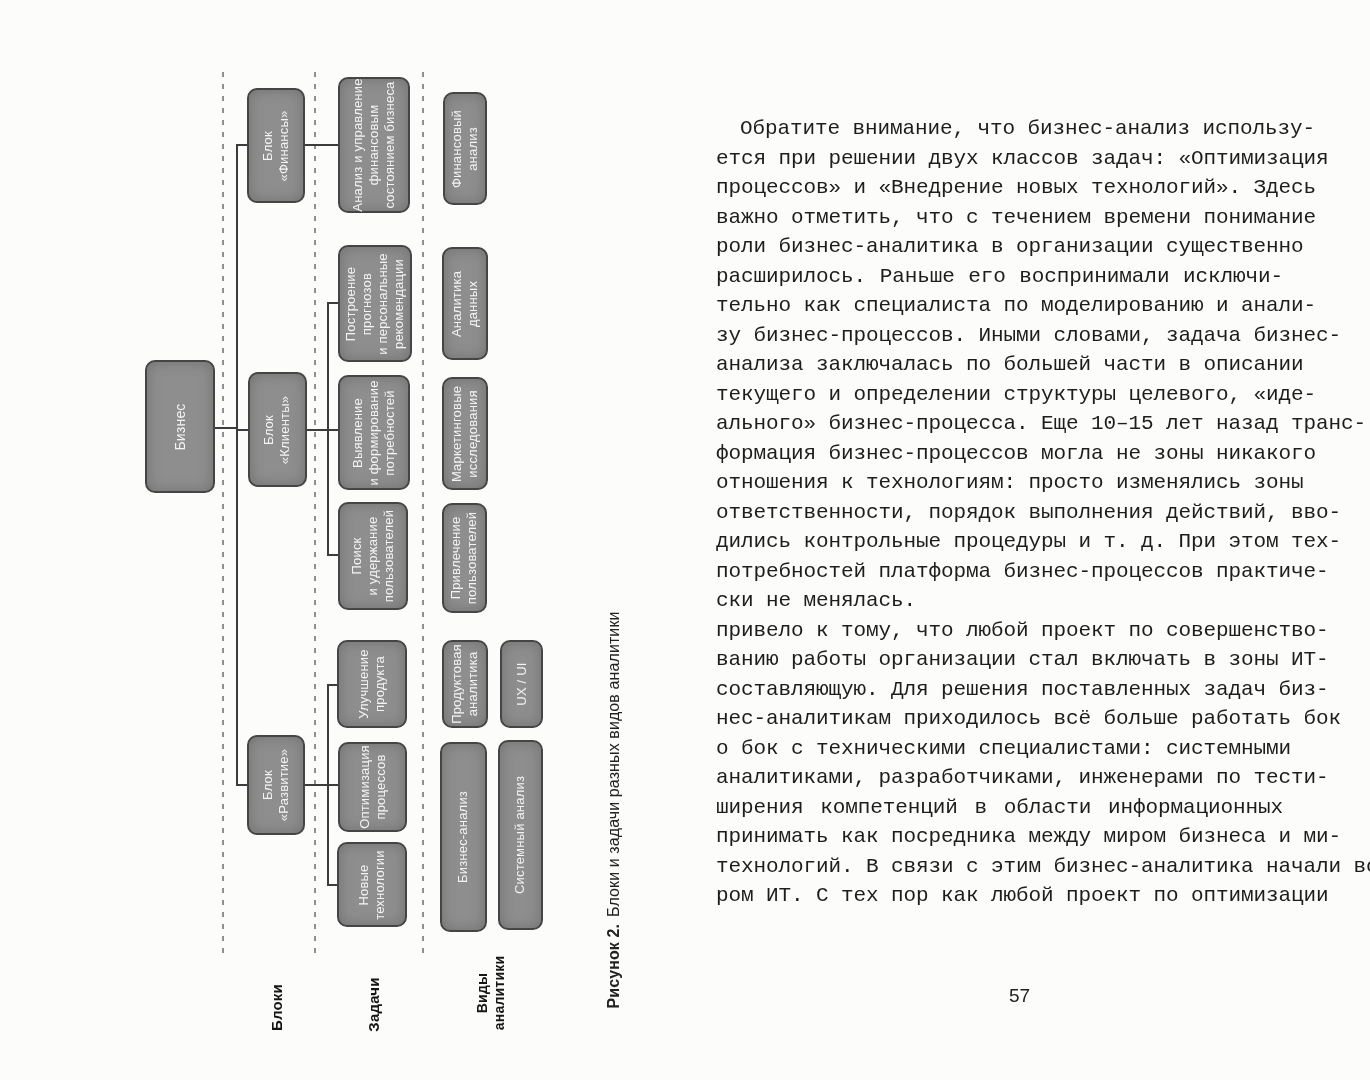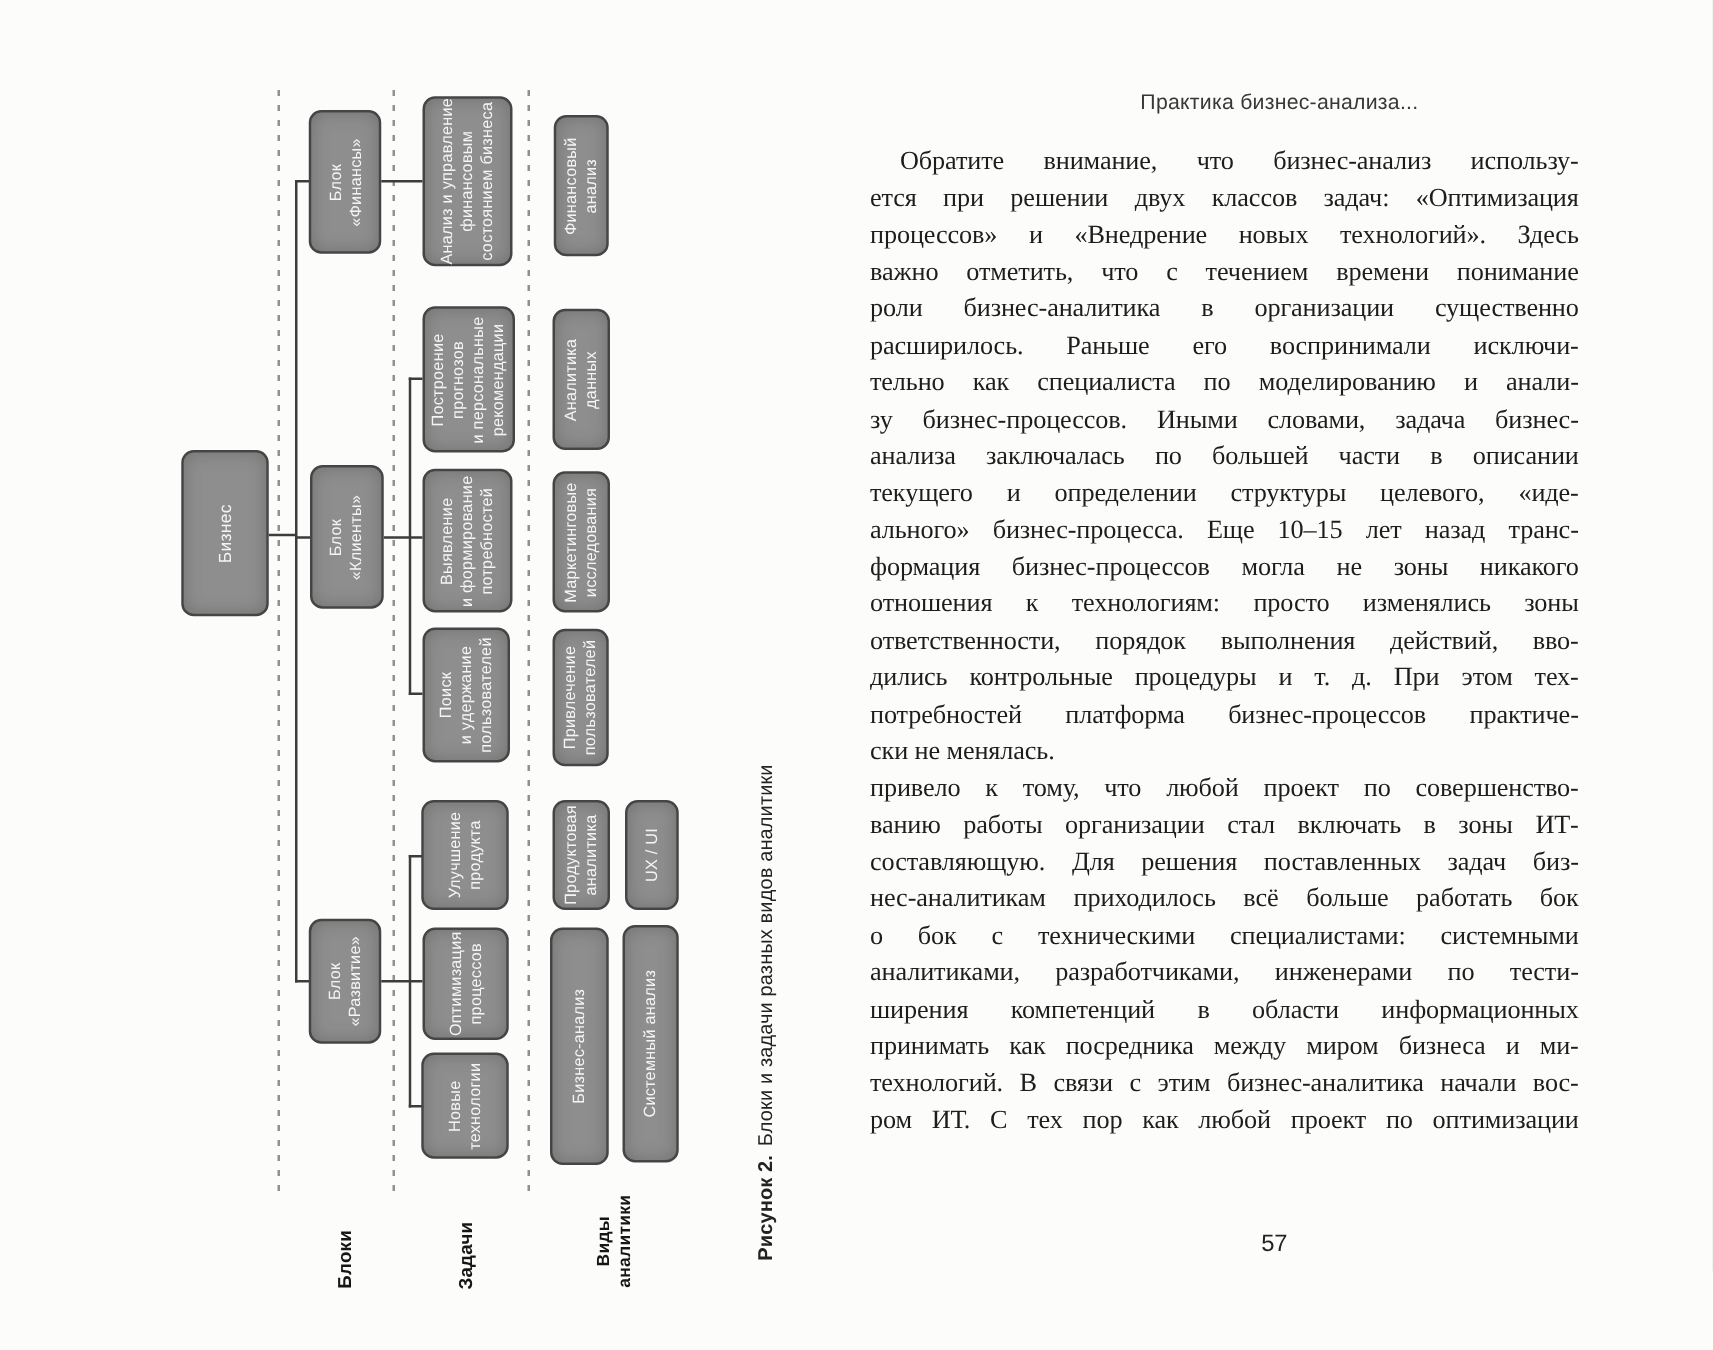--- a/index.html
+++ b/index.html
@@ -36,22 +36,22 @@
   .caption-wrap .vt{
     color:#222;font-size:16px;white-space:nowrap;letter-spacing:.1px;
   }
   .caption-wrap .cap-label{font-weight:bold;margin-right:7px;}
   
   .running-head{
     position:absolute;left:740px;top:72px;width:567px;
     text-align:center;font-size:17px;color:#383838;letter-spacing:.2px;
   }
   .textcol{
-    position:absolute;left:696px;top:114px;width:567px;
-    font-family:Liberation Serif, serif;font-size:21px;color:#1d1d1d;
+    position:absolute;left:716px;top:114px;width:567px;
+    font-family:Liberation Mono, monospace;font-size:21px;color:#1d1d1d;
     letter-spacing:-0.1px;
   }
   .tline{
     line-height:29.5px;height:29.5px;
     text-align:justify;text-align-last:justify;
     white-space:nowrap;
   }
   .tline.indent{padding-left:24px;}
   .tline.flush{text-align-last:left;}
   .page-number{
@@ -174,21 +174,20 @@
     <span class="vt" style="font-size:14px">Виды
 аналитики</span>
     </div>
 
   <div class="caption-wrap" style="left:600px;top:608px;width:28px;height:404px">
     <span class="vt">
       <span class="cap-label">Рисунок 2.</span><span>Блоки и задачи разных видов аналитики</span>
     </span>
   </div>
 
-  <div class="running-head">Практика бизнес-анализа...</div>
 
   <div class="textcol">
     <div>
         <div class="tline indent">Обратите внимание, что бизнес-анализ использу-</div>
         <div class="tline">ется при решении двух классов задач: «Оптимизация</div>
         <div class="tline">процессов» и «Внедрение новых технологий». Здесь</div>
         <div class="tline">важно отметить, что с течением времени понимание</div>
         <div class="tline">роли бизнес-аналитика в организации существенно</div>
         <div class="tline">расширилось. Раньше его воспринимали исключи-</div>
         <div class="tline">тельно как специалиста по моделированию и анали-</div>

